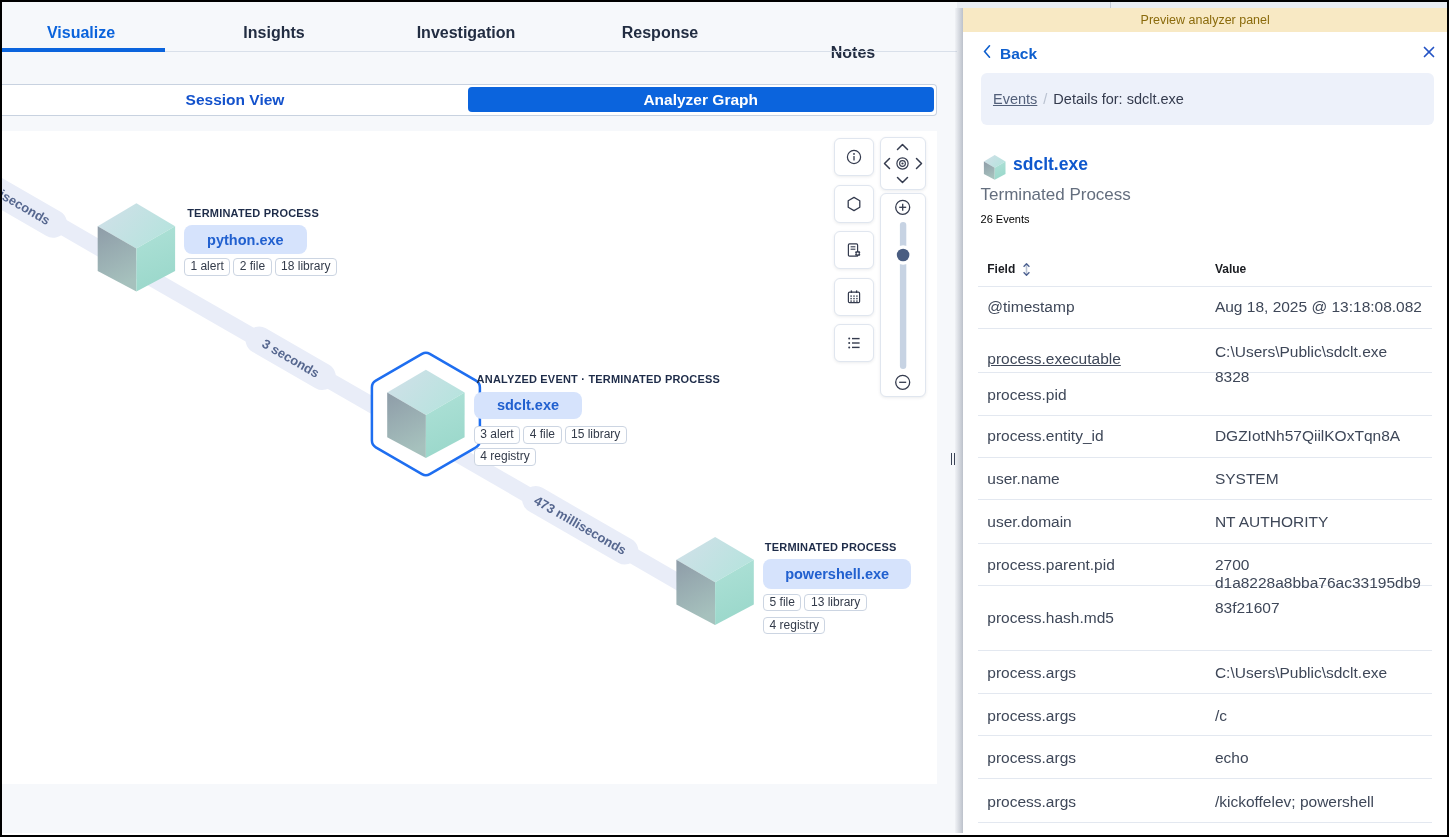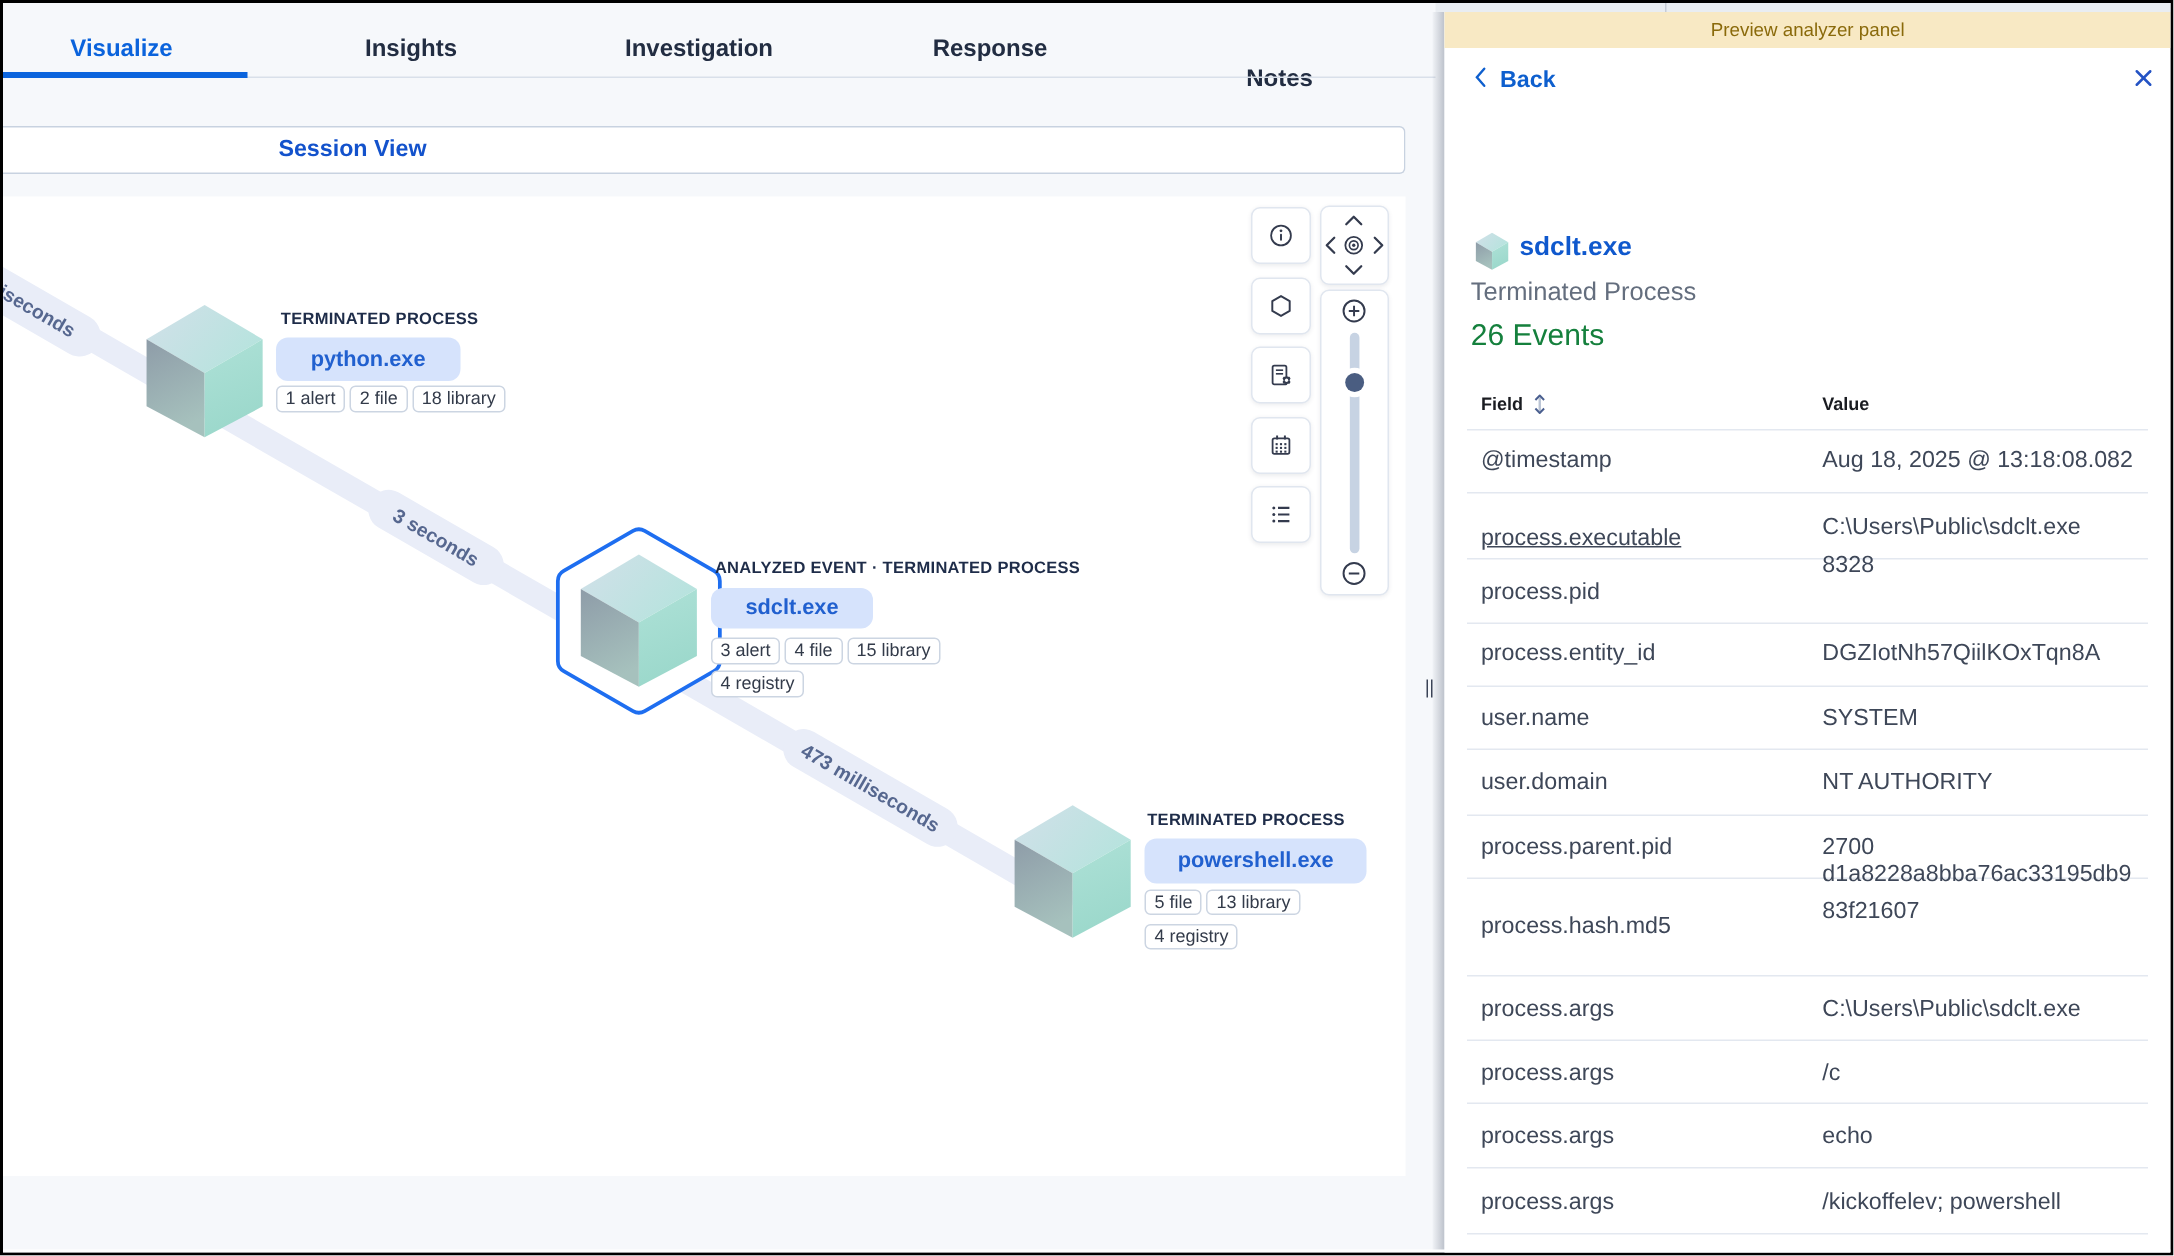--- a/index.html
+++ b/index.html
@@ -32,20 +32,21 @@
   <div class="tab" style="left:658px;">Response</div>
   <div class="tab" style="left:851px;margin-top:20px;">Notes</div>
   <div class="abs" style="left:0;top:49.4px;width:955px;height:1px;background:#d9e0ea;"></div>
   <div class="abs" style="left:0;top:46.1px;width:162.7px;height:4.3px;background:#0b64dd;"></div>
 
   <div class="abs" style="left:955px;top:0;width:492px;height:6px;background:#e9edf2;"></div>
   <div class="abs" style="left:1108px;top:0;width:1px;height:6px;background:#c6ccd6;"></div>
 
   <div class="abs" style="left:0;top:81.8px;width:934.5px;height:32.2px;background:#fff;border-top:1px solid #c8d2e0;border-bottom:1px solid #c8d2e0;border-right:1px solid #c8d2e0;border-radius:0 4px 4px 0;"></div>
   <div class="abs" style="left:0;top:81.8px;width:466px;height:32.2px;display:flex;align-items:center;justify-content:center;color:#1352cc;font-size:15.5px;font-weight:600;">Session View</div>
+  <div class="abs" style="left:465.7px;top:85px;width:466px;height:25.2px;background:#0b64dd;border-radius:4px;display:flex;align-items:center;justify-content:center;color:#fff;font-size:15.5px;font-weight:600;">Analyzer Graph</div>
 
   <div class="abs" style="left:0;top:129.3px;width:935px;height:652.7px;background:#fff;"></div>
 
   <svg class="abs" style="left:0;top:129.3px;" width="935" height="653" viewBox="2 131.3 935 653">
     <defs>
       <linearGradient id="gt" x1="0" y1="0" x2="1" y2="0.5">
         <stop offset="0" stop-color="#d2e0e9"></stop>
           <stop offset="1" stop-color="#b7e3de"></stop>
       </linearGradient>
       <linearGradient id="gl" x1="0" y1="0" x2="0.3" y2="1">
@@ -198,20 +199,25 @@
         <polyline points="7.5,1.8 2.6,7.5 7.5,13.2" fill="none" stroke="#0e5fce" stroke-width="1.6" stroke-linecap="round"></polyline>
       </svg>
     <div class="abs" style="left:36.6px;top:37.3px;font-size:15.5px;font-weight:600;color:#0e5fce;">Back</div>
     <svg class="abs" style="left:459.4px;top:38.4px;" width="12" height="12" viewBox="0 0 12 12">
         <g stroke="#2453c4" stroke-width="1.7" stroke-linecap="round">
           <line x1="1.5" y1="1.5" x2="10.5" y2="10.5"></line>
           <line x1="10.5" y1="1.5" x2="1.5" y2="10.5"></line>
         </g>
       </svg>
 
+    <div class="abs" style="left:17.2px;top:64.5px;width:453px;height:52.9px;border-radius:6px;background:#edf1fa;display:flex;align-items:center;padding:0 12.4px;font-size:14.5px;color:#343b4e;">
+      <span style="color:#53607a;text-decoration:underline;">Events</span>
+      <span style="color:#b9c1d0;margin:0 6px;">/</span>
+      <span>Details for: sdclt.exe</span>
+    </div>
 
     <svg class="abs" style="left:19.7px;top:147px;" width="24" height="25" viewBox="0 0 24 25">
       <defs>
         <linearGradient id="mgt" x1="0" y1="0" x2="1" y2="0.5">
             <stop offset="0" stop-color="#d2e0e9"></stop>
             <stop offset="1" stop-color="#b7e3de"></stop>
           </linearGradient>
         <linearGradient id="mgl" x1="0" y1="0" x2="0.3" y2="1">
             <stop offset="0" stop-color="#8e9ca8"></stop>
             <stop offset="1" stop-color="#a6c1bd"></stop>
@@ -220,21 +226,21 @@
             <stop offset="0" stop-color="#aee1d7"></stop>
             <stop offset="1" stop-color="#9bd8cb"></stop>
           </linearGradient>
       </defs>
       <polygon points="11.7,0.1 22.5,6.5 11.7,12.8 0.9,6.5" fill="url(#mgt)"></polygon>
       <polygon points="0.9,6.5 11.7,12.8 11.7,24.8 0.9,19.0" fill="url(#mgl)"></polygon>
       <polygon points="11.7,12.8 22.5,6.5 22.5,19.0 11.7,24.8" fill="url(#mgr)"></polygon>
     </svg>
     <div class="abs" style="left:49.6px;top:145.8px;font-size:17.5px;font-weight:700;color:#0f58cd;">sdclt.exe</div>
     <div class="abs" style="left:17.2px;top:176.8px;font-size:17px;color:#646e7e;">Terminated Process</div>
-    <div class="abs" style="left:17.2px;top:204.8px;font-size:20px;color:#15803d;">26 Events</div>
+    <div class="abs" style="left:17.2px;top:204.8px;font-size:11px;color:#000000;">26 Events</div>
 
     <div class="abs" style="left:23.9px;top:261.4px;transform:translateY(-50%);font-size:12px;font-weight:700;color:#1a1c21;">Field</div>
     <svg class="abs" style="left:57.9px;top:254.4px;" width="11" height="15" viewBox="0 0 11 15">
         <line x1="5.5" y1="3" x2="5.5" y2="12" stroke="#b9c3d4" stroke-width="1.6"></line>
         <g stroke="#4a5f8f" stroke-width="1.3" fill="none" stroke-linejoin="round">
           <polyline points="2.6,4.7 5.5,1.7 8.4,4.7"></polyline>
           <polyline points="2.6,10.3 5.5,13.3 8.4,10.3"></polyline>
         </g>
       </svg>
     <div class="abs" style="left:251.5px;top:261.4px;transform:translateY(-50%);font-size:12px;font-weight:700;color:#1a1c21;">Value</div>

